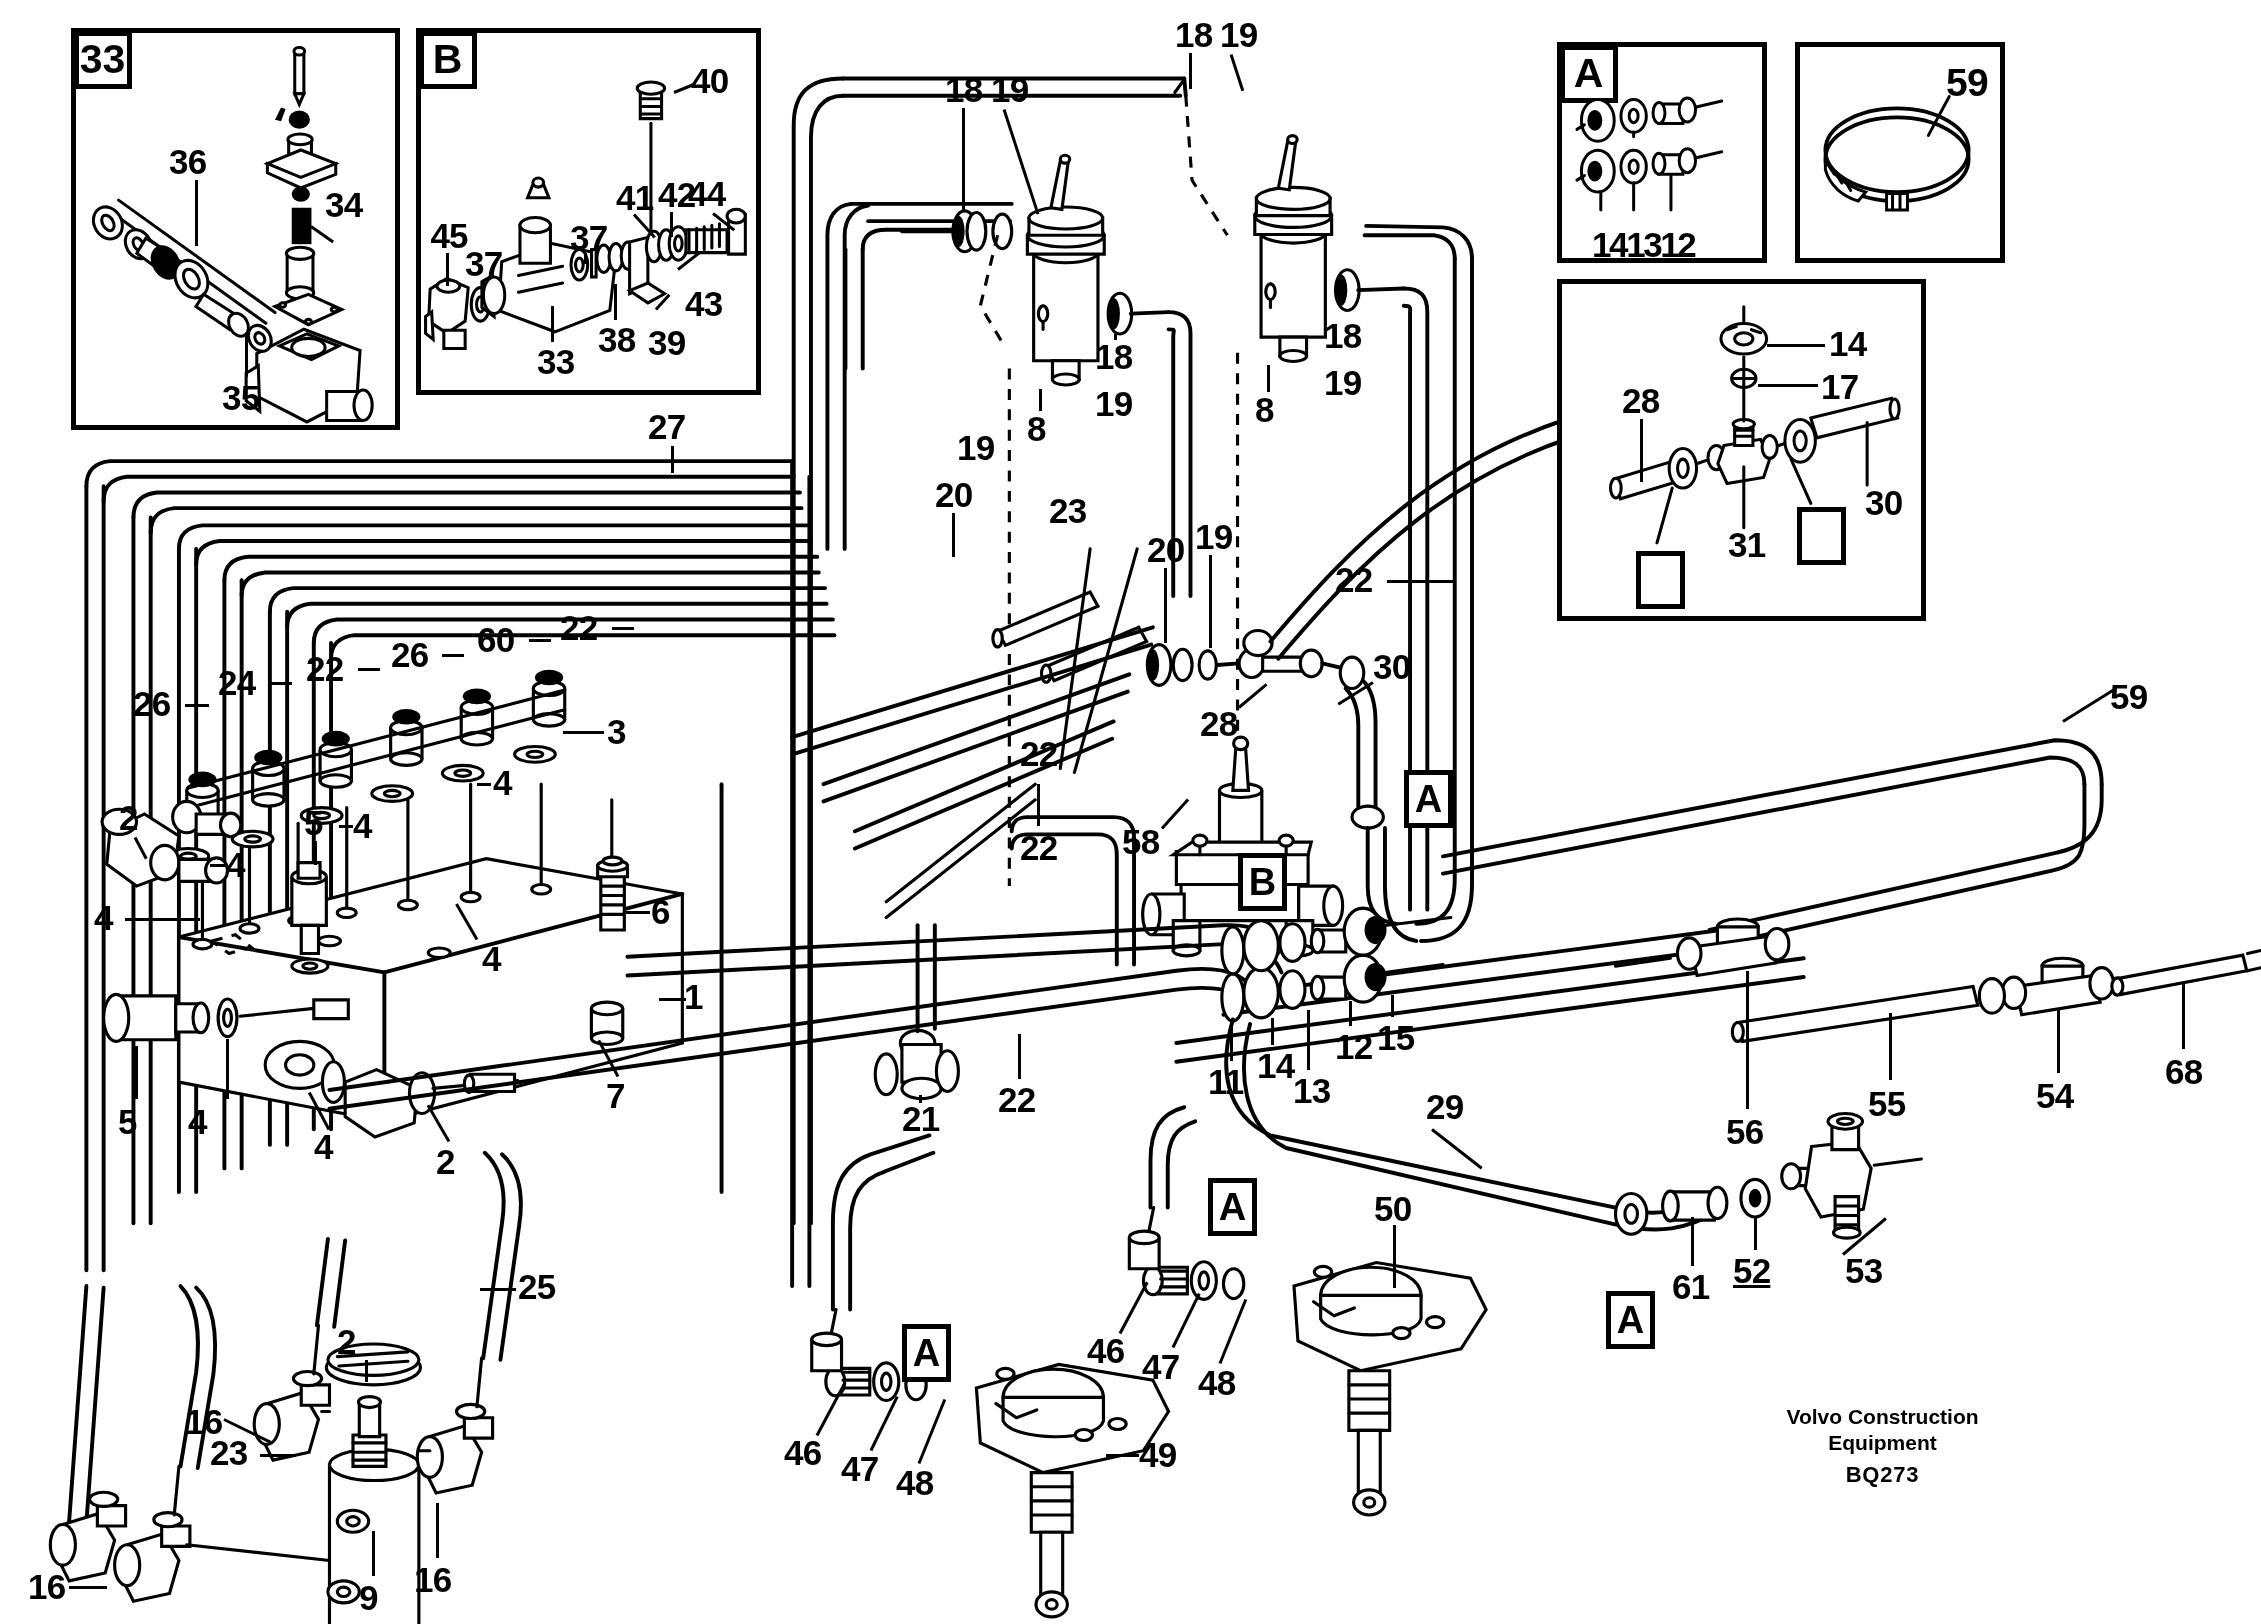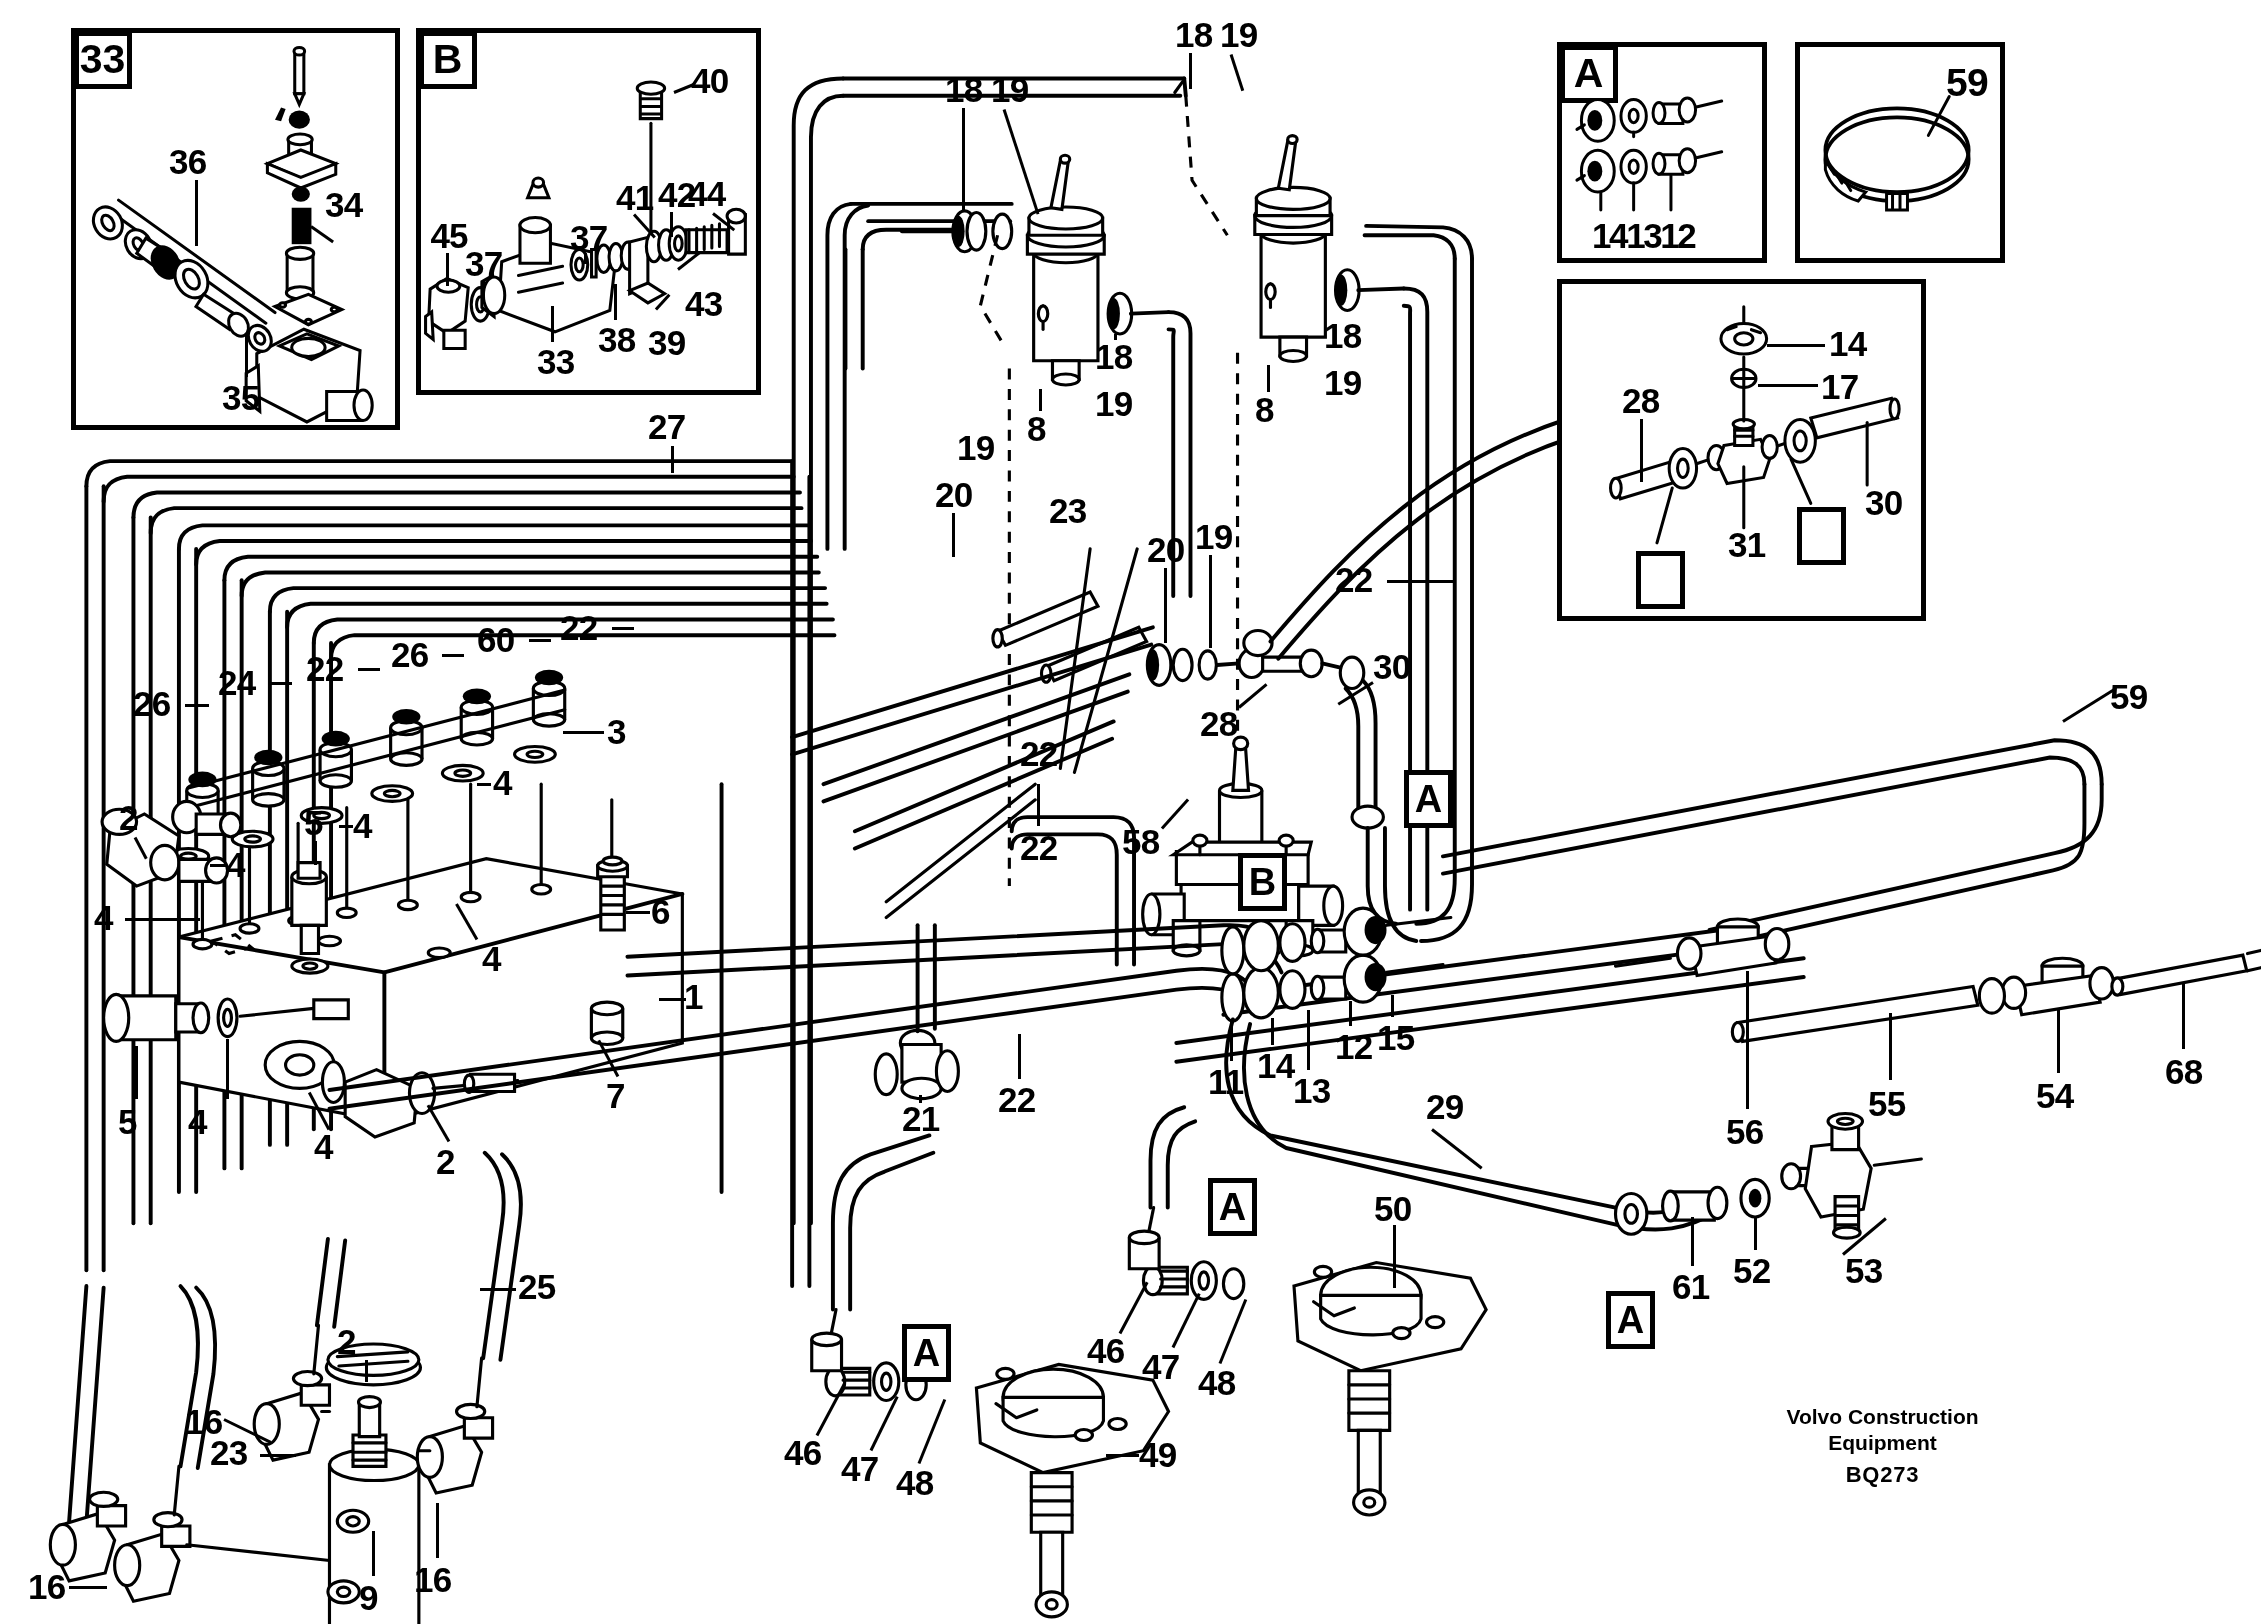--- a/index.html
+++ b/index.html
@@ -761,21 +761,21 @@
       <path class="fillwht" d="M130,144 h32 v26 h-32 z"></path>
       <ellipse class="fillwht" cx="130" cy="156" rx="8" ry="14"></ellipse>
       <ellipse class="fillwht" cx="168" cy="152" rx="11" ry="16"></ellipse>
       <path class="st2" d="M180,148 L214,140"></path>
       <path class="st2" d="M20,178 L30,172"></path>
       <path class="st2" d="M96,114 L96,120"></path>
       <path class="st2" d="M52,194 L52,218"></path>
       <path class="st2" d="M96,182 L96,218"></path>
       <path class="st2" d="M146,172 L146,218"></path>
     </svg>
-    <span class="num" style="left:30px;top:171px;letter-spacing:-2.4px;">141312</span>
+    <span class="num" style="left:30px;top:180px;letter-spacing:-2.4px;">141312</span>
   </div>
 
   <div class="dbox" style="left:1795px;top:42px;width:210px;height:221px;">
     <svg viewBox="0 0 268 282" style="position:absolute;left:0;top:0;width:100%;height:100%;">
       <ellipse class="st" cx="130" cy="150" rx="96" ry="56"></ellipse>
       <ellipse class="st" cx="130" cy="138" rx="96" ry="56"></ellipse>
       <path class="fillwht" d="M34,150 l0,14 c6,22 24,36 44,42 l10,-12 c-26,-8 -46,-24 -54,-44 z"></path>
       <path class="fillwht" d="M116,196 h28 v22 h-28 z"></path>
       <path class="st2" d="M40,160 l6,10 M50,172 l6,10 M62,182 l6,10"></path>
       <path class="st2" d="M124,198 l0,18 M134,198 l0,18"></path>
@@ -958,21 +958,21 @@
   <div class="leader lv" style="left:2057px;top:1009px;height:64px;"></div>
   <span class="num" style="left:1868px;top:1086px;">55</span>
   <div class="leader lv" style="left:1889px;top:1013px;height:67px;"></div>
   <span class="num" style="left:1726px;top:1114px;">56</span>
   <div class="leader lv" style="left:1746px;top:971px;height:138px;"></div>
   <span class="num" style="left:2165px;top:1054px;">68</span>
   <div class="leader lv" style="left:2182px;top:982px;height:67px;"></div>
 
   <span class="num" style="left:1672px;top:1269px;">61</span>
   <div class="leader lv" style="left:1691px;top:1217px;height:49px;"></div>
-  <span class="num" style="left:1733px;top:1253px;">52</span>
+  <span class="num" style="left:1733px;top:1253px;text-decoration:underline;">52</span>
   <div class="leader lv" style="left:1754px;top:1217px;height:33px;"></div>
   <span class="num" style="left:1845px;top:1253px;">53</span>
   <div class="leader" style="left:1843px;top:1253px;width:56px;height:3.1px;transform:rotate(-40deg);transform-origin:left center;"></div>
 
   <span class="num" style="left:1139px;top:1437px;">49</span>
   <div class="leader lh" style="left:1106px;top:1454px;width:33px;"></div>
   <span class="num" style="left:1374px;top:1191px;">50</span>
   <div class="leader lv" style="left:1393px;top:1225px;height:63px;"></div>
 
   <span class="num" style="left:784px;top:1435px;">46</span>

